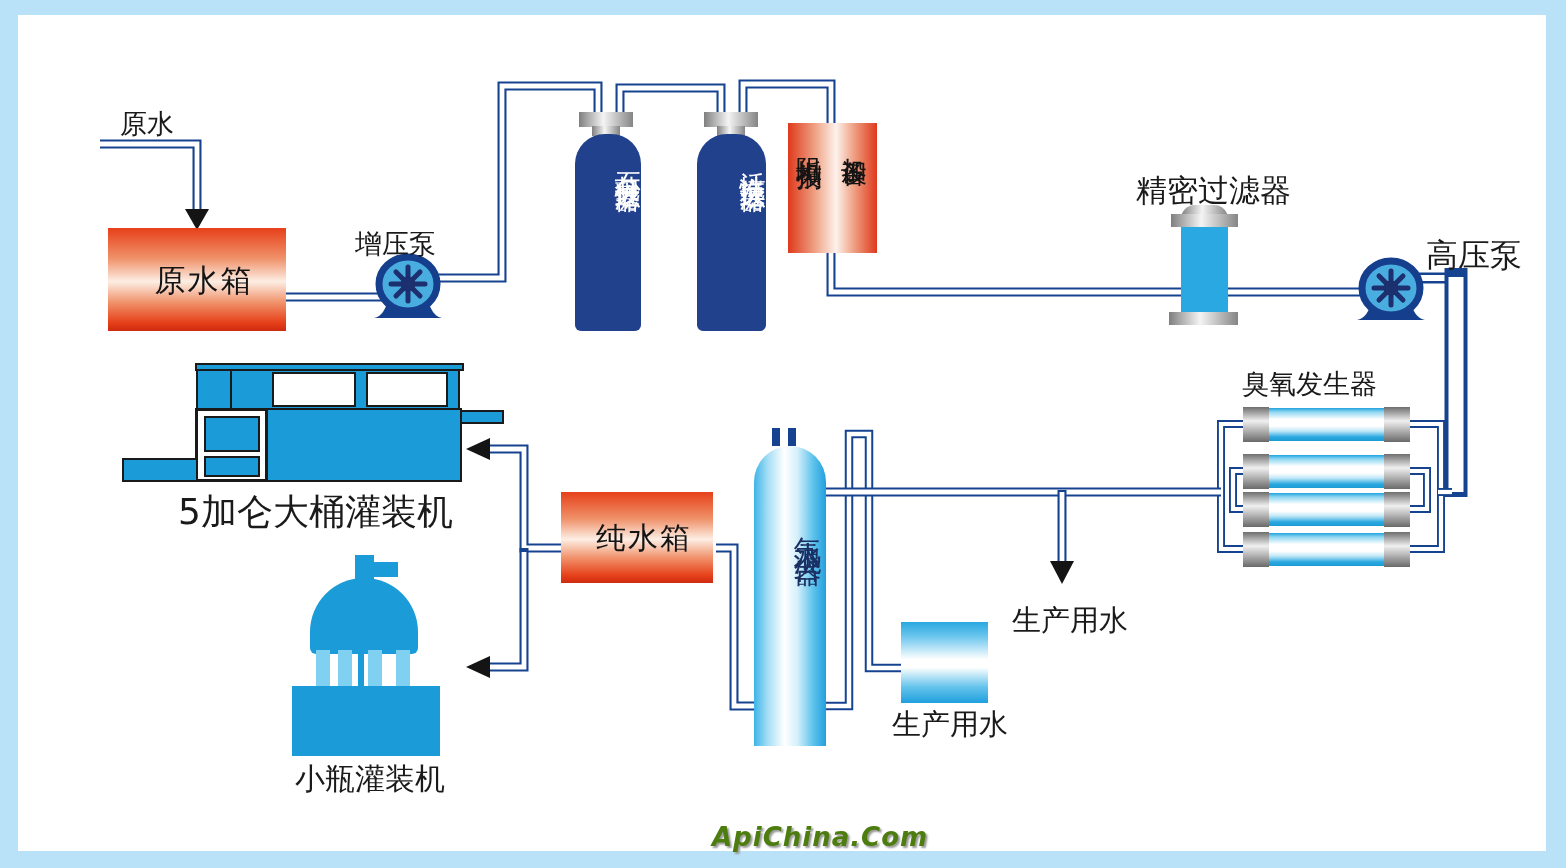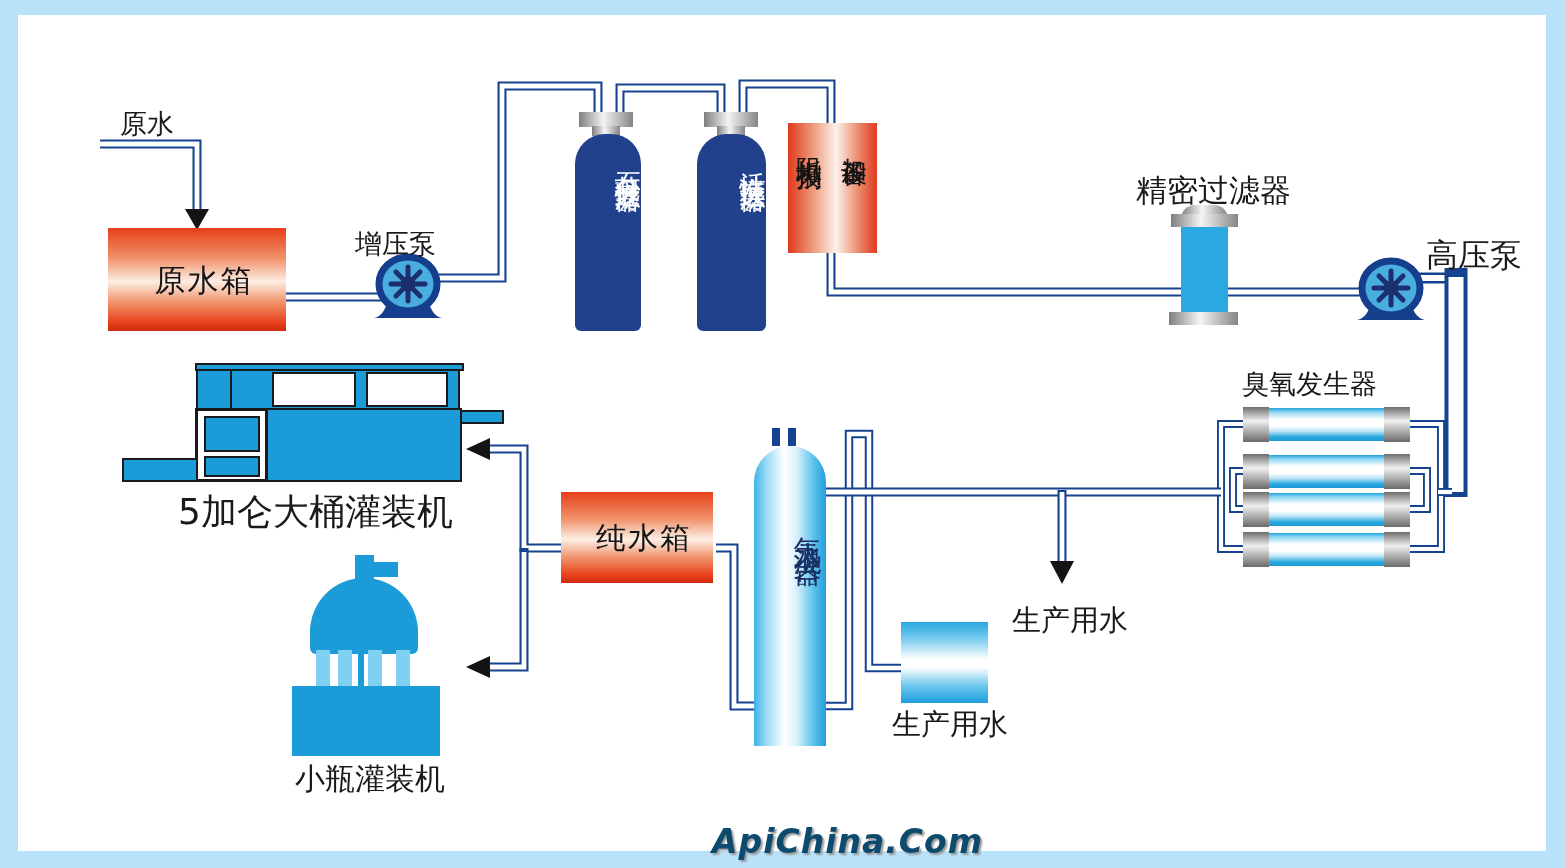--- a/index.html
+++ b/index.html
@@ -37,22 +37,22 @@
 
   
   .ozone{background:linear-gradient(to bottom,#29a8e0 0%,#6cc6ee 18%,#ffffff 46%,#ffffff 56%,#66c4ec 80%,#1f9fdc 100%);}
 
   
   .mach{background:#1b9bd7;border:2px solid #1a1a1a;box-sizing:border-box;}
   .mach-white{background:#ffffff;border:2px solid #1a1a1a;box-sizing:border-box;}
   .mach-plain{background:#1b9bd7;}
 
   .watermark{
-    position:absolute;z-index:4;font-size:33px;font-weight:bold;font-style:italic;
-    color:#0c4a6e;text-shadow:2px 2px 2px #9a9a9a;letter-spacing:1px;
+    position:absolute;z-index:4;font-size:26px;font-weight:bold;font-style:italic;
+    color:#4d7c0f;text-shadow:2px 2px 2px #9a9a9a;letter-spacing:1px;
   }
   .pipe-n{fill:none;stroke:#164390;}
   .pipe-w{fill:none;stroke:#ffffff;}
   .arrow{fill:#141414;stroke:none;}
 </style>
 </head>
 <body>
 
 <div id="stage">
   <div id="paper"></div>

